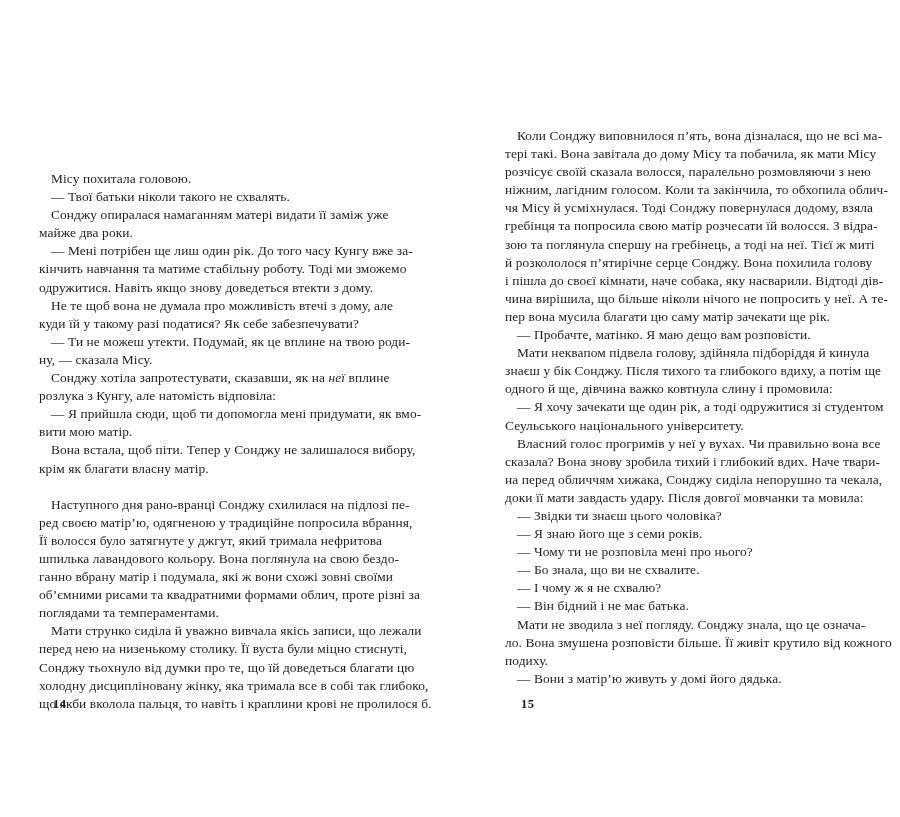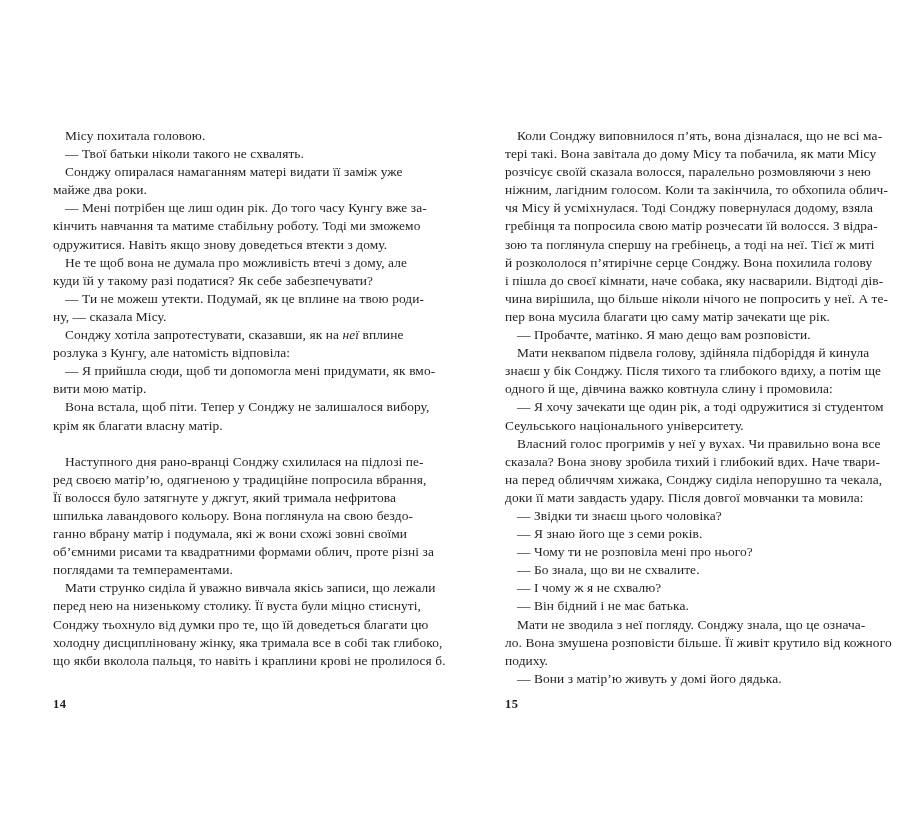--- a/index.html
+++ b/index.html
@@ -22,21 +22,21 @@
   }
   .page-left  { left: 0;   width: 450px; }
   .page-right { left: 450px; width: 450px; }
   .text-col {
     position: absolute;
     top: 127px;
     font-size: 13.4px;
     line-height: 18.1px;
     letter-spacing: 0.1px;
   }
-  .text-col-left  { left: 53px;  width: 343px; }
+  .text-col-left  { left: 39px;  width: 343px; margin-top: 43px; }
   .text-col-right { left: 55px;  width: 344px; }
   .line {
     white-space: nowrap;
     height: 18.1px;
     text-align: justify;
     text-align-last: justify;
   }
   .line.plast {
     text-align: left;
     text-align-last: left;
@@ -46,21 +46,21 @@
   .pagenum {
     position: absolute;
     top: 697px;
     text-align: left;
     font-size: 12.5px;
     font-weight: 700;
     letter-spacing: 0.5px;
     color: #1e1e1e;
   }
   .pagenum-left  { left: 53px; width: 343px; }
-  .pagenum-right { left: 55px; width: 344px; }
+  .pagenum-right { left: 71px; width: 344px; }
 </style>
 </head>
 <body>
 
 <div class="page page-left">
   <div class="text-col text-col-left">
       <div class="line pfirst plast">Місу похитала головою.</div>
       <div class="line pfirst plast">— Твої батьки ніколи такого не схвалять.</div>
       <div class="line pfirst">Сонджу опиралася намаганням матері видати її заміж уже</div>
       <div class="line plast">майже два роки.</div>

